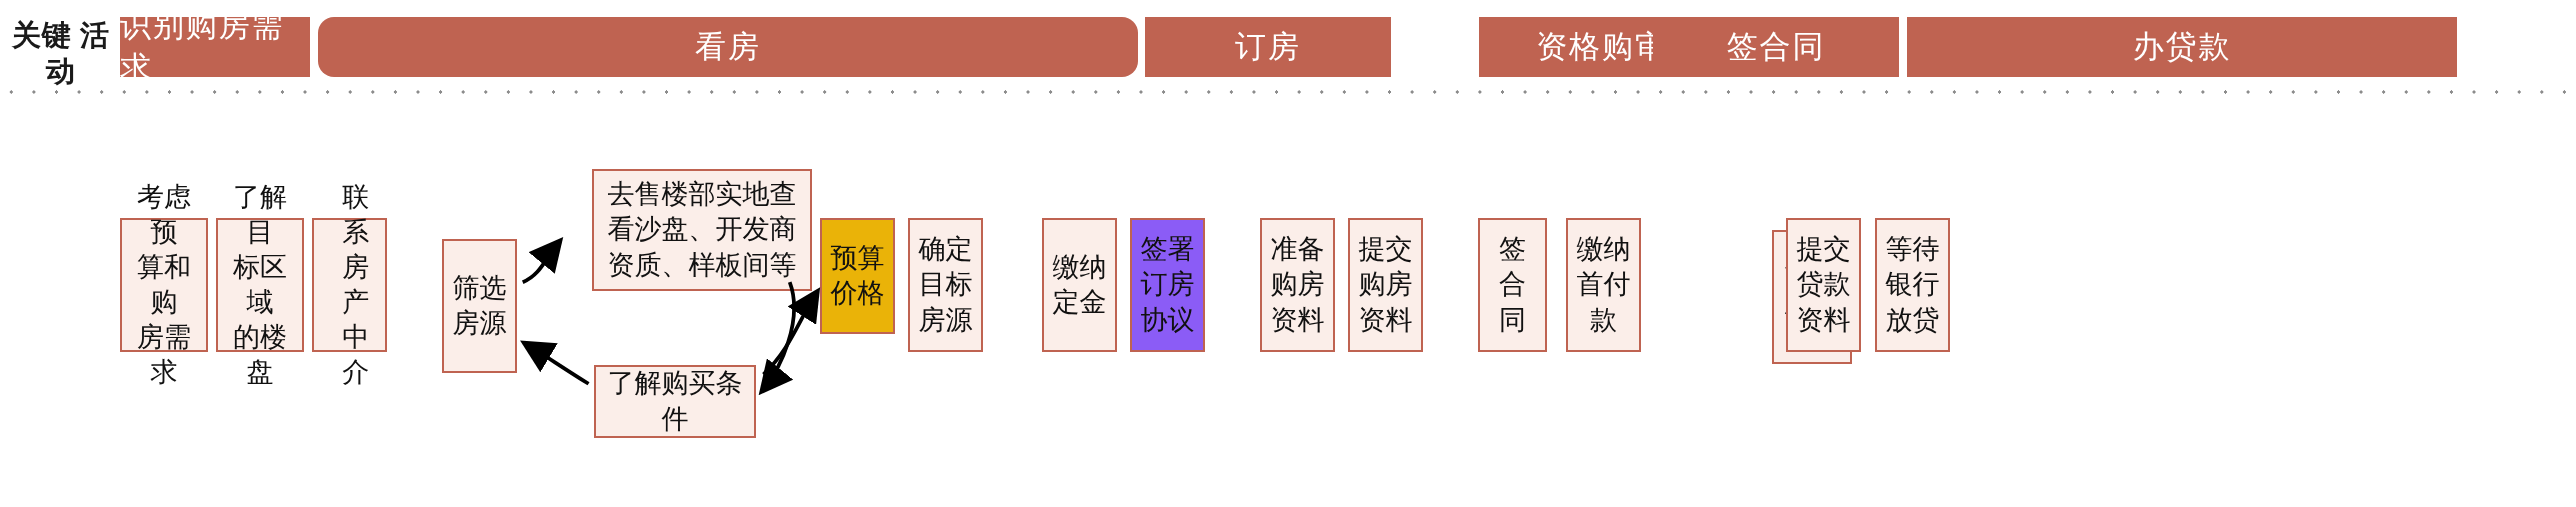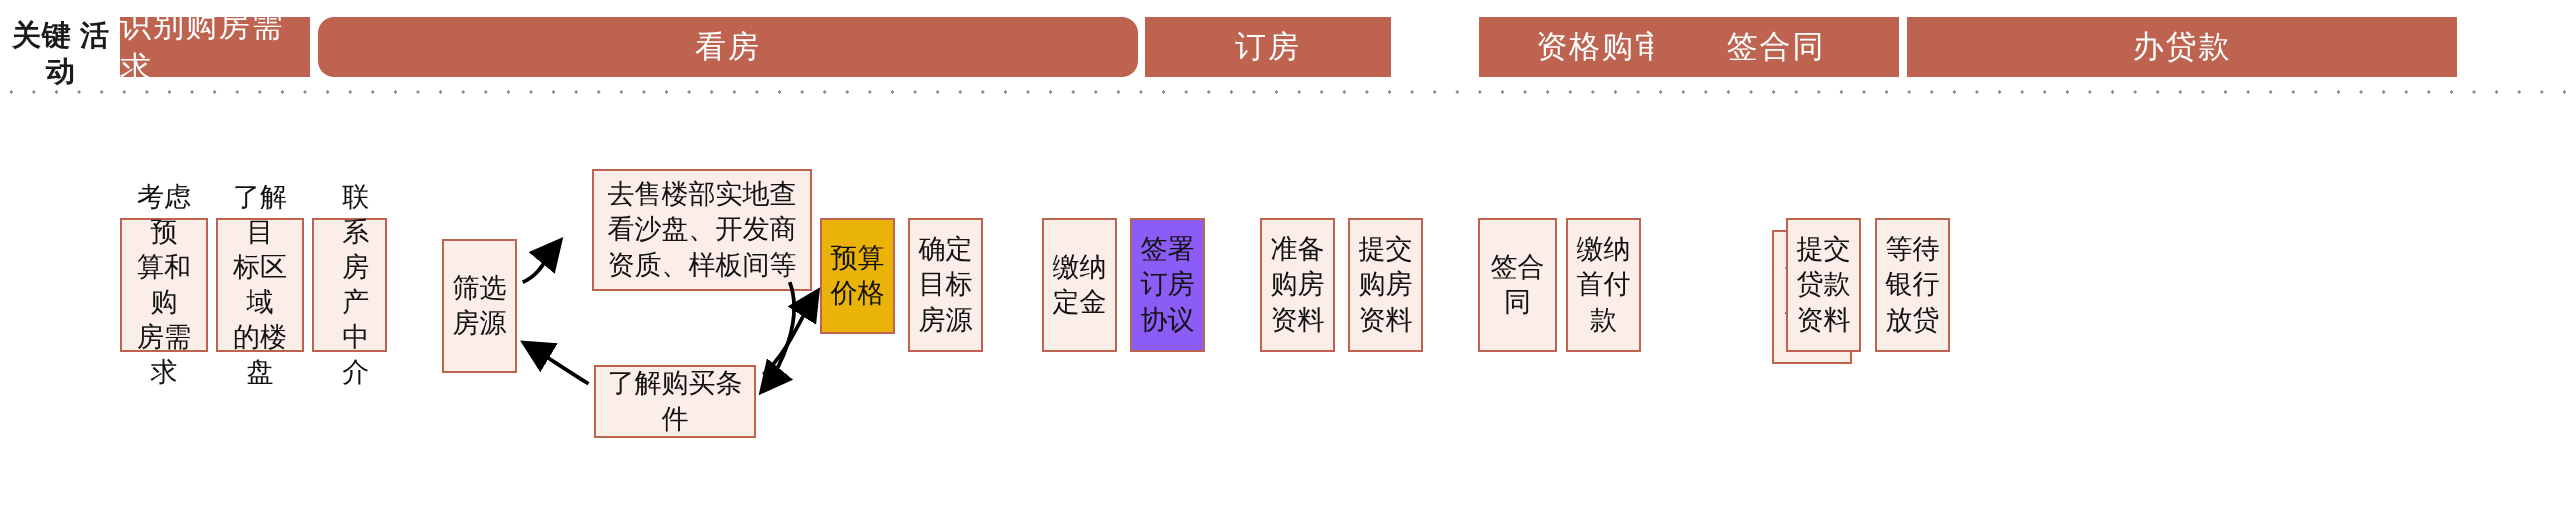--- a/index.html
+++ b/index.html
@@ -116,21 +116,21 @@
 定金</div>
       <div class="act-box" style="left: 1130px; top: 218px; width: 75px; height: 134px; background: #8b5cf6; border-color: rgb(191, 99, 81); color: rgb(17, 17, 17);">签署
 订房
 协议</div>
       <div class="act-box" style="left: 1260px; top: 218px; width: 75px; height: 134px; background: rgb(251, 238, 233); border-color: rgb(191, 99, 81); color: rgb(17, 17, 17);">准备
 购房
 资料</div>
       <div class="act-box" style="left: 1348px; top: 218px; width: 75px; height: 134px; background: rgb(251, 238, 233); border-color: rgb(191, 99, 81); color: rgb(17, 17, 17);">提交
 购房
 资料</div>
-      <div class="act-box" style="left: 1478px; top: 218px; width: 79px; height: 134px; background: rgb(251, 238, 233); border-color: rgb(191, 99, 81); color: rgb(17, 17, 17);">签合
+      <div class="act-box" style="left: 1478px; top: 218px; width: 69px; height: 134px; background: rgb(251, 238, 233); border-color: rgb(191, 99, 81); color: rgb(17, 17, 17);">签合
 同</div>
       <div class="act-box" style="left: 1566px; top: 218px; width: 75px; height: 134px; background: rgb(251, 238, 233); border-color: rgb(191, 99, 81); color: rgb(17, 17, 17);">缴纳
 首付
 款</div>
       <div class="act-box" style="left: 1772px; top: 218px; width: 80px; height: 134px; background: rgb(251, 238, 233); border-color: rgb(191, 99, 81); color: rgb(17, 17, 17); margin-top: 12px;">面签
 银行</div>
       <div class="act-box" style="left: 1786px; top: 218px; width: 75px; height: 134px; background: rgb(251, 238, 233); border-color: rgb(191, 99, 81); color: rgb(17, 17, 17);">提交
 贷款
 资料</div>
       <div class="act-box" style="left: 1875px; top: 218px; width: 75px; height: 134px; background: rgb(251, 238, 233); border-color: rgb(191, 99, 81); color: rgb(17, 17, 17);">等待

